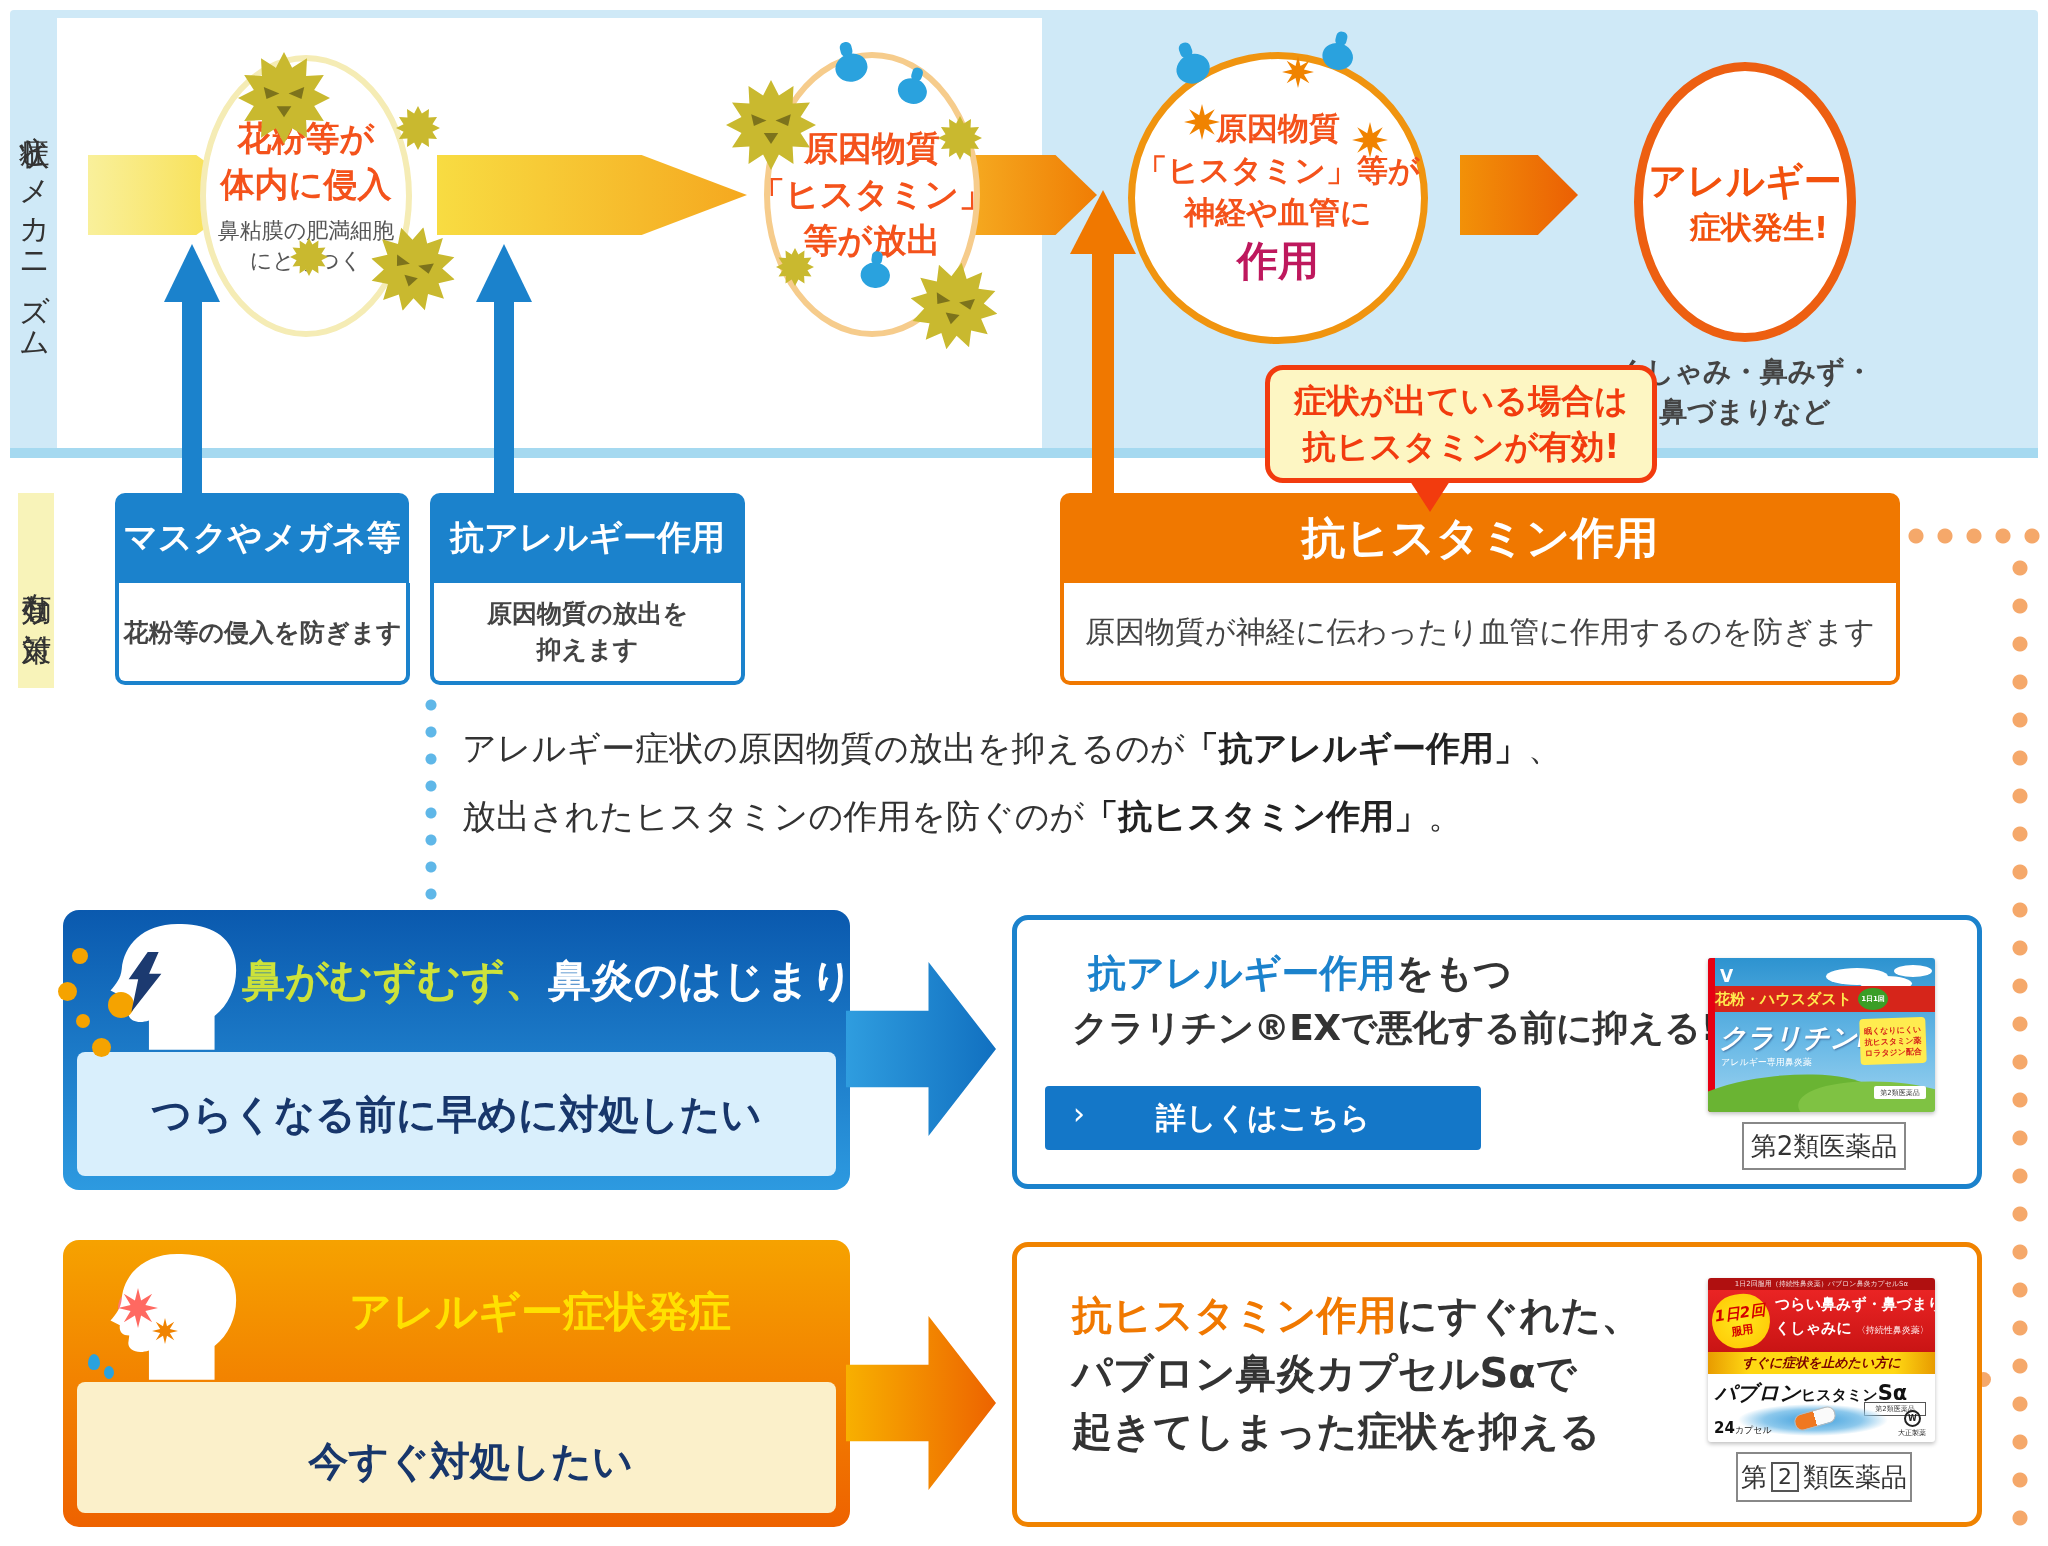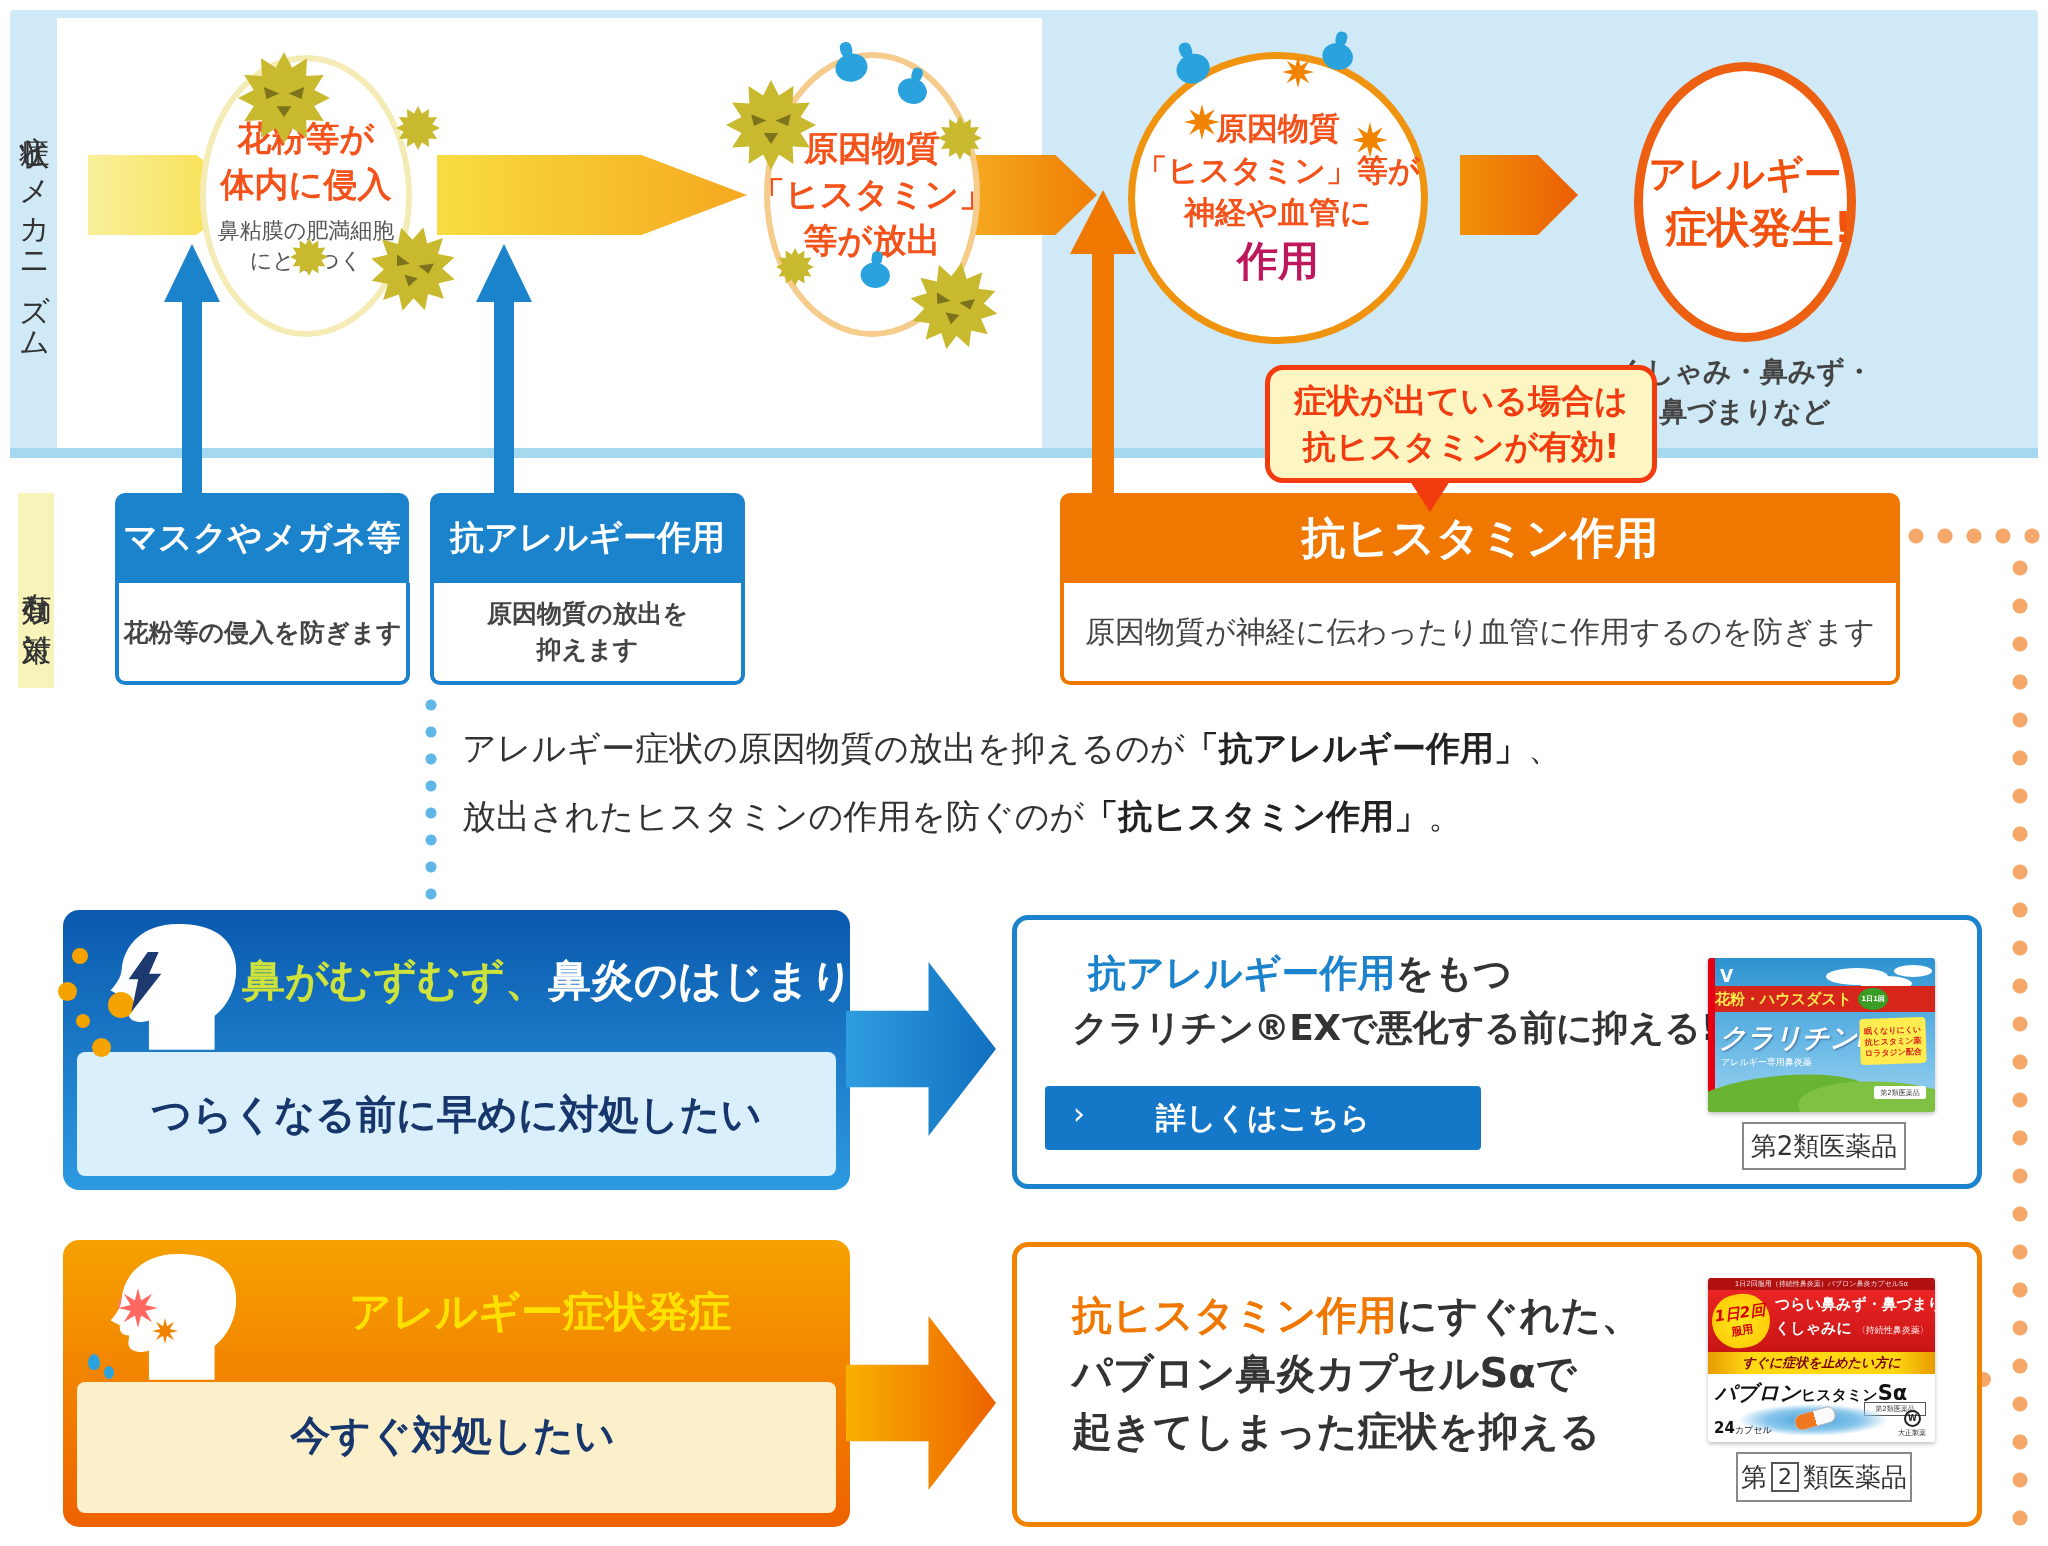--- a/index.html
+++ b/index.html
@@ -130,21 +130,21 @@
     </svg>
   <svg class="abs" style="left:1184px;top:104px;" width="36" height="36">
       <use href="#burst"></use>
     </svg>
   <svg class="abs" style="left:1352px;top:122px;" width="36" height="36">
       <use href="#burst"></use>
     </svg>
 
   <div class="abs ellipse col" style="left:1634px;top:62px;width:222px;height:280px;border:9px solid #ed5f11;box-sizing:border-box;">
     <div class="nw" style="font-size:38px;font-weight:bold;color:#f2510d;">アレルギー</div>
-    <div class="nw" style="font-size:42px;font-weight:bold;color:#f2510d;margin-left:28px;">症状発生!</div>
+    <div class="nw" style="font-size:31px;font-weight:bold;color:#f2510d;margin-left:28px;">症状発生!</div>
   </div>
   <div class="abs col" style="left:1595px;top:352px;width:300px;">
     <div class="nw" style="font-size:28px;color:#444;font-weight:bold;line-height:40px;">くしゃみ・鼻みず・</div>
     <div class="nw" style="font-size:28px;color:#444;font-weight:bold;line-height:40px;">鼻づまりなど</div>
   </div>
 
   <div class="abs col" style="left:1265px;top:365px;width:392px;height:118px;background:#fdf6c3;border:5px solid #f23b0e;border-radius:18px;box-sizing:border-box;z-index:5;">
     <div class="nw" style="font-size:33px;font-weight:bold;color:#f23b0e;line-height:46px;">症状が出ている場合は</div>
     <div class="nw" style="font-size:33px;font-weight:bold;color:#f23b0e;line-height:46px;">抗ヒスタミンが有効!</div>
   </div>
@@ -265,21 +265,21 @@
   <svg class="abs" style="left:118px;top:1288px;" width="40" height="40">
       <use href="#burst" style="filter:none;"></use>
     </svg>
   <svg class="abs" style="left:152px;top:1318px;" width="26" height="26">
       <use href="#burst"></use>
     </svg>
   <div class="abs" style="left:118px;top:1288px;width:40px;height:40px;background:#e8180c;border-radius:50%;mix-blend-mode:color;"></div>
   <div class="abs" style="left:88px;top:1354px;width:12px;height:16px;background:#2aa2de;border-radius:50% 50% 50% 50%/60% 60% 40% 40%;"></div>
   <div class="abs" style="left:104px;top:1366px;width:10px;height:13px;background:#2aa2de;border-radius:50%;"></div>
   <div class="abs flex-c nw" style="left:260px;top:1284px;width:560px;font-size:42px;font-weight:bold;color:#ffe100;justify-content:center;">アレルギー症状発症</div>
-  <div class="abs flex-c" style="left:73px;top:1382px;width:759px;height:107px;">
+  <div class="abs flex-c" style="left:91px;top:1382px;width:759px;height:107px;align-items:flex-end;">
     <span class="nw" style="font-size:40px;font-weight:bold;color:#17366b;">今すぐ対処したい</span>
     </div>
 
   <div class="abs bigarrow" style="left:846px;top:1316px;width:150px;height:174px;background:linear-gradient(90deg,#f8b000,#ed6300);"></div>
 
   <div class="abs panel" style="left:1012px;top:1242px;width:970px;height:285px;border:5px solid #f08300;"></div>
   <div class="abs nw" style="left:1072px;top:1288px;font-size:40px;font-weight:bold;">
     <span style="color:#f07800;">抗ヒスタミン作用</span><span style="color:#333;">にすぐれた、</span>
   </div>
   <div class="abs nw" style="left:1072px;top:1346px;font-size:40px;font-weight:bold;color:#333;">パブロン鼻炎カプセルSαで</div>

